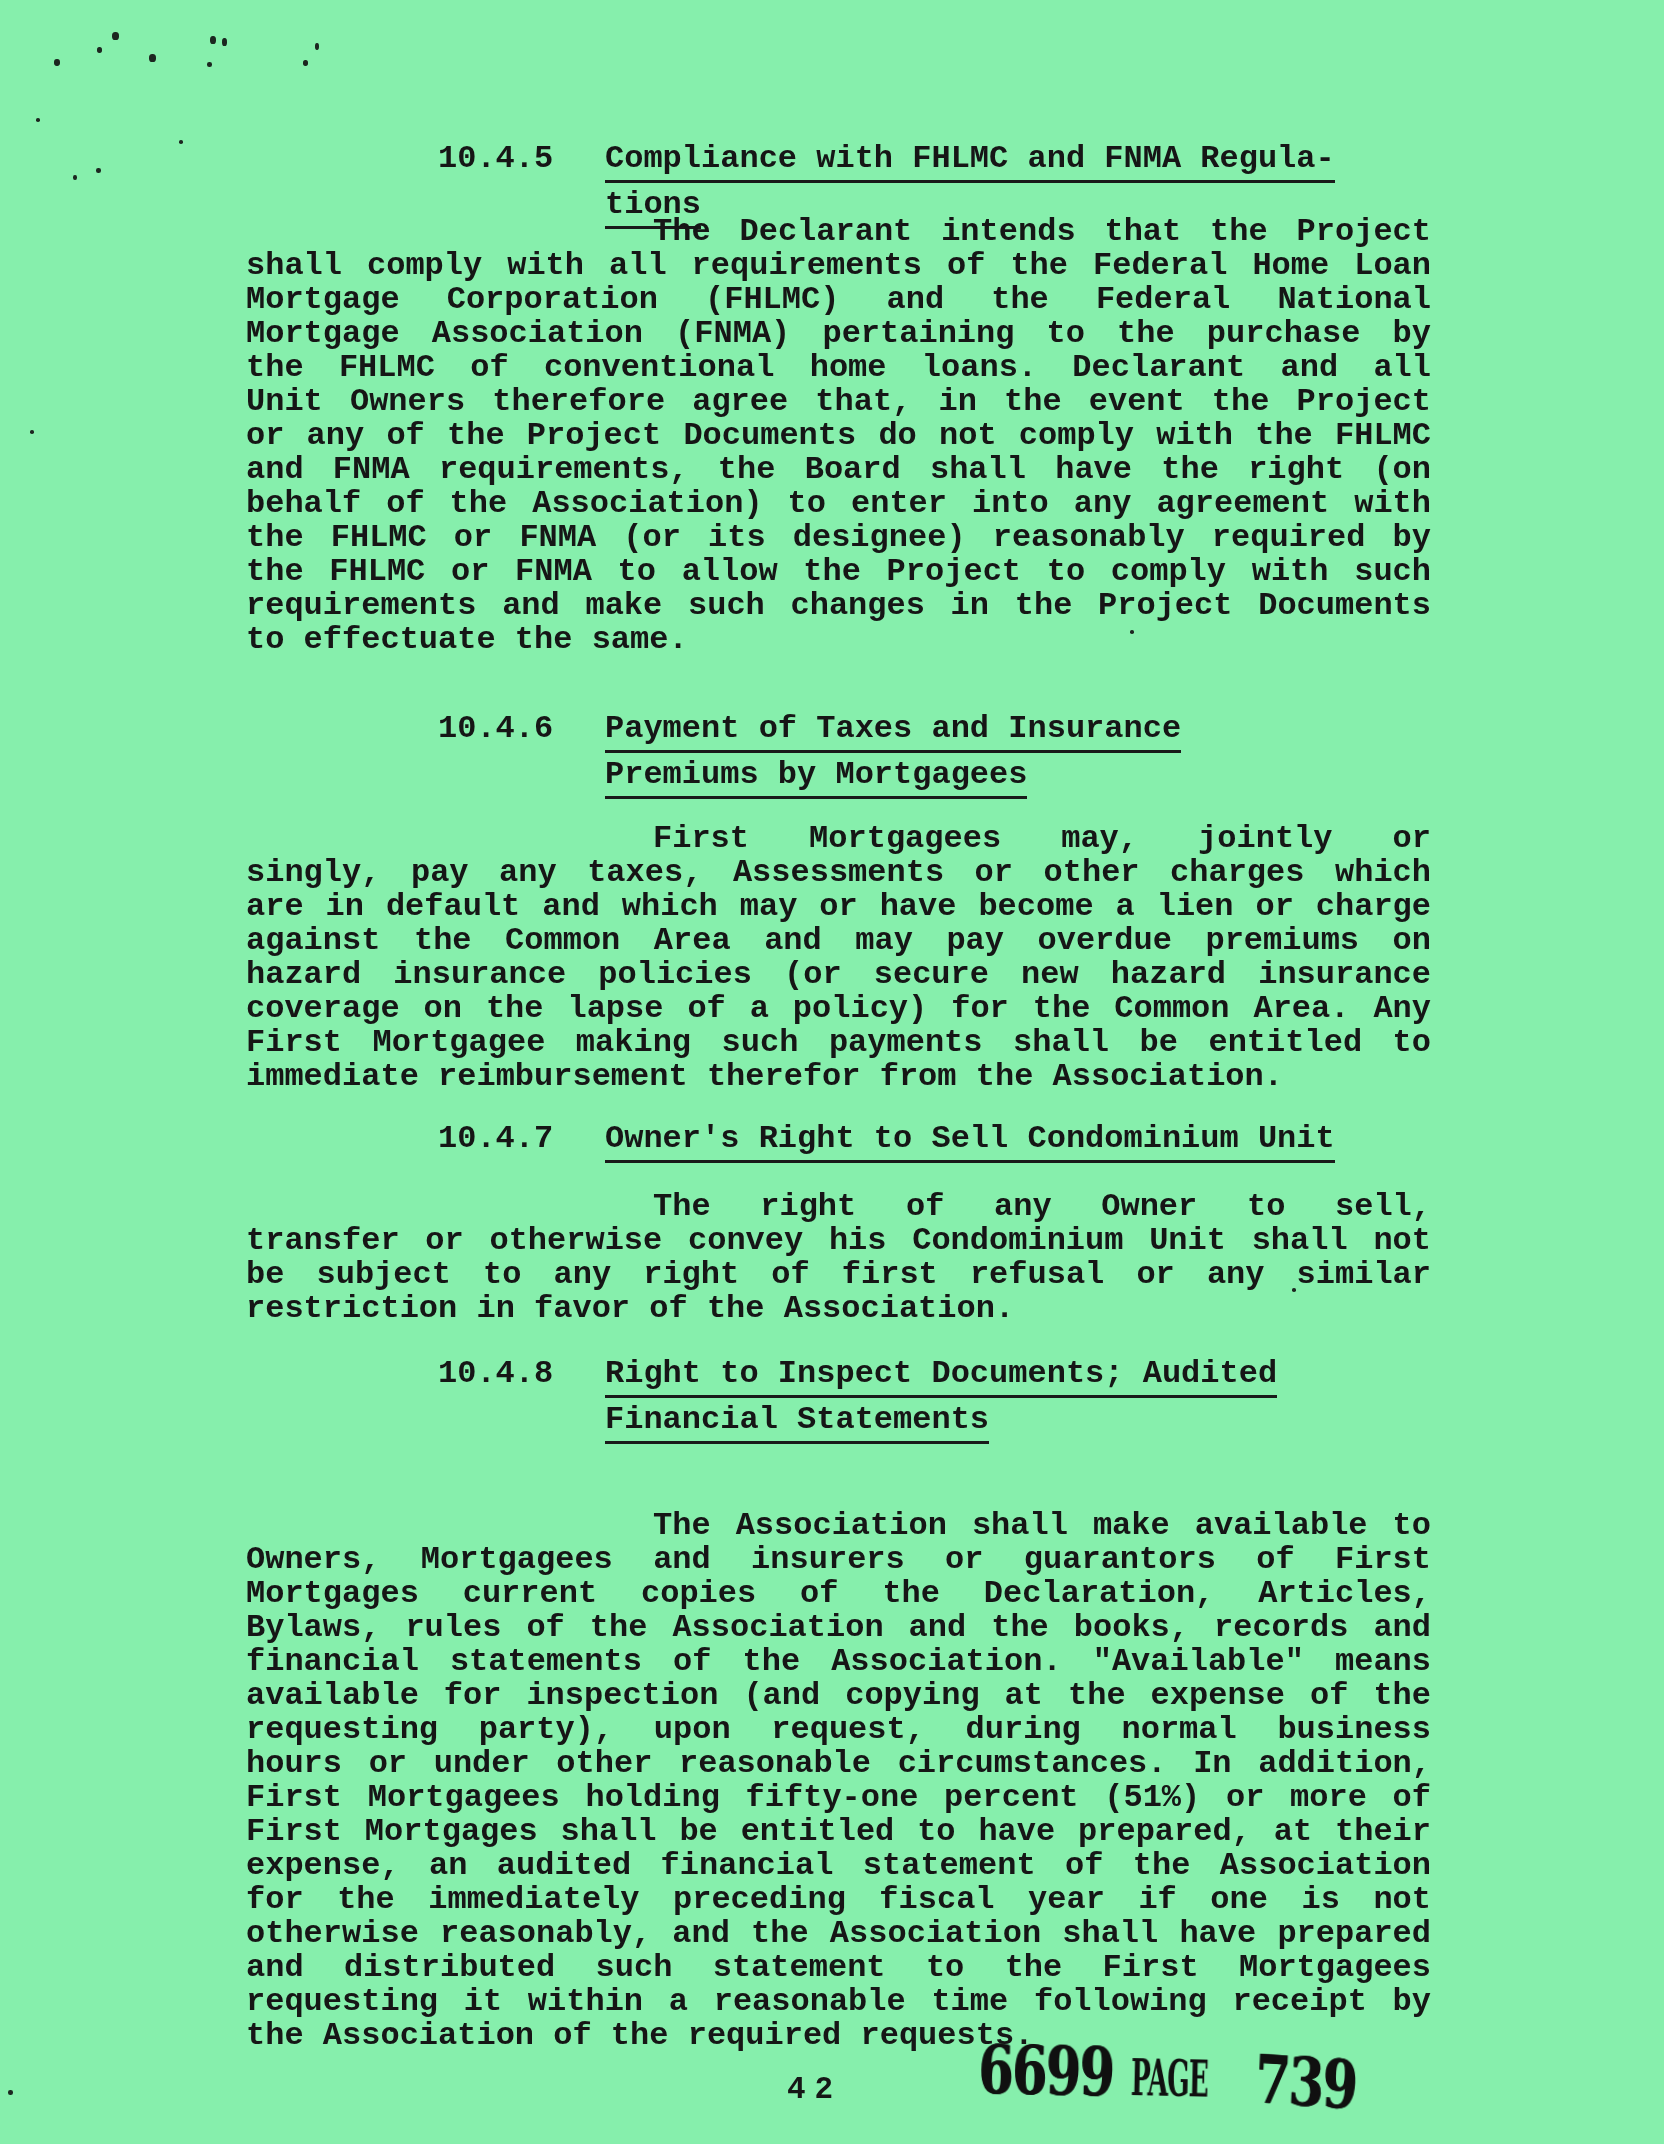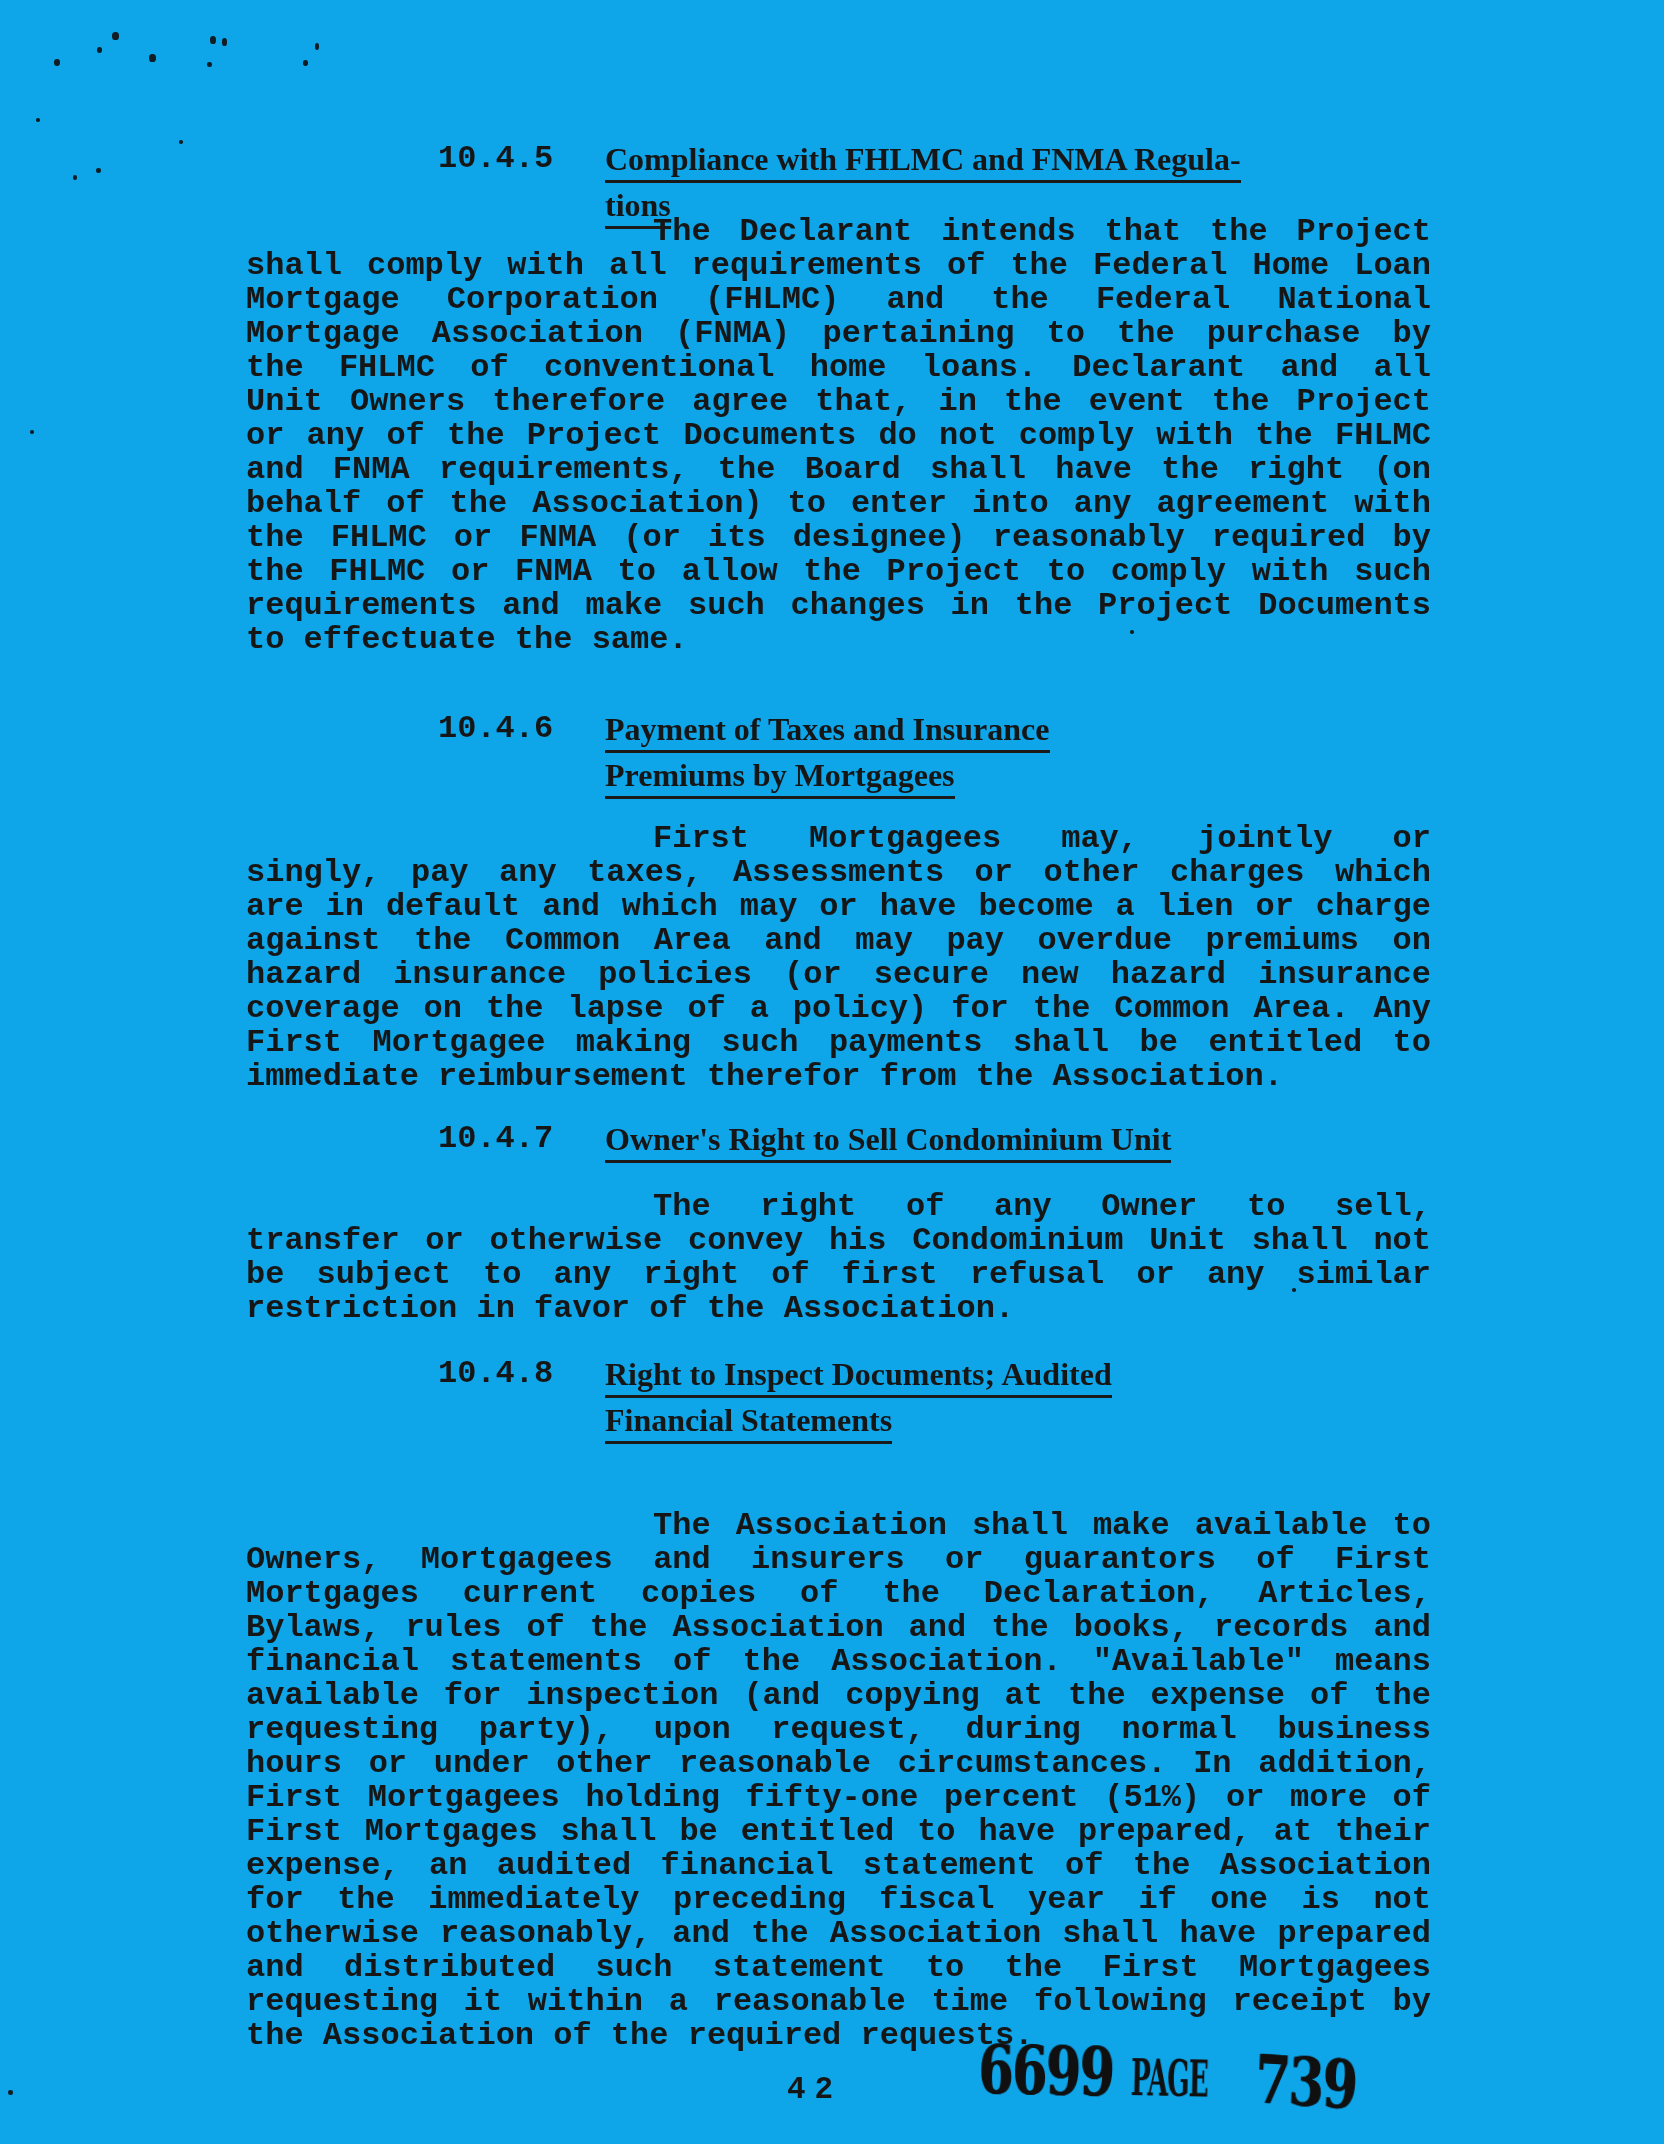--- a/index.html
+++ b/index.html
@@ -1,20 +1,20 @@
 <!DOCTYPE html>
 <html><head>
 <meta charset="utf-8">
 <style>
   html,body { margin:0; padding:0; background:#e8e8e8; }
   .page {
     position:relative;
     width:1664px; height:2144px;
     margin:0 auto;
-    background:#0ea5e9;
+    background:#86efac;
     overflow:hidden;
     color:#161616;
     font-family:"Liberation Mono", monospace;
   }
   
   .para {
     position:absolute;
     left:198px;
     width:1185px;
     font-weight:bold;
@@ -31,21 +31,21 @@
     position:absolute;
     left:438px;
     display:flex;
     align-items:flex-start;
     font-weight:bold;
     font-size:32px;
     line-height:34px;
   }
   .hnum { width:167px; flex:none; }
   .htitle { }
-  .hline { margin-bottom:5px;font-family:Liberation Serif, serif; }
+  .hline { margin-bottom:5px; }
   .hline span {
     display:inline-block;
     border-bottom:3px solid #1a1a1a;
     padding-bottom:4px;
   }
   
   .page-number {
     position:absolute;
     left:787px; top:2072px;
     font-weight:bold;

